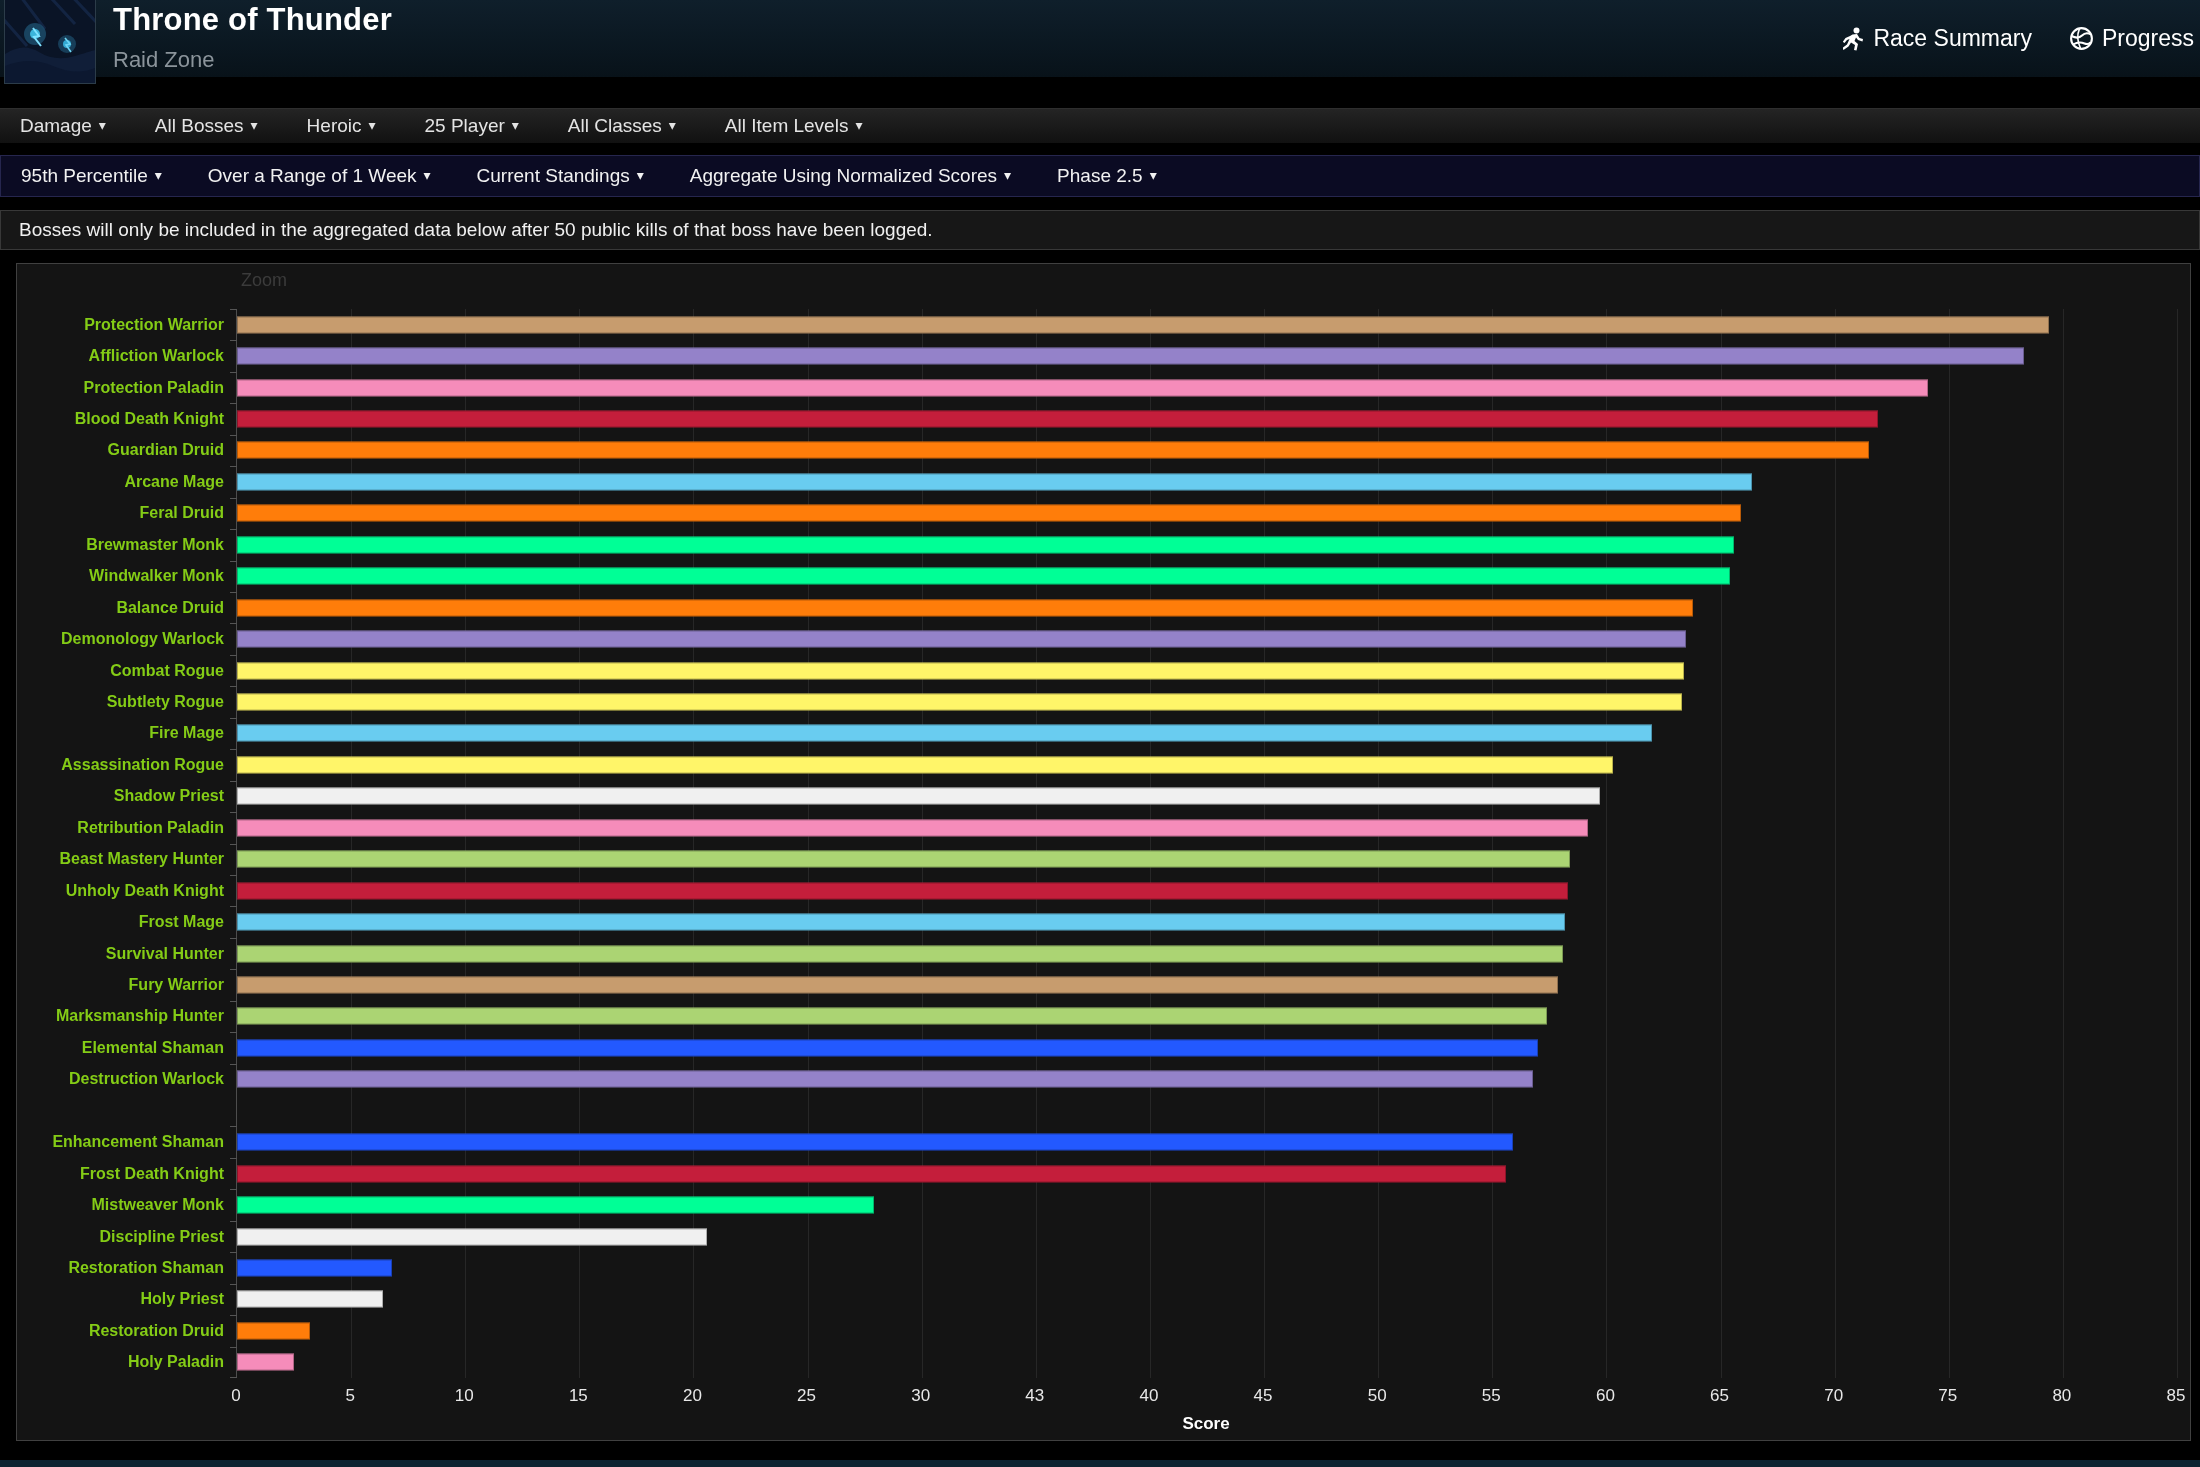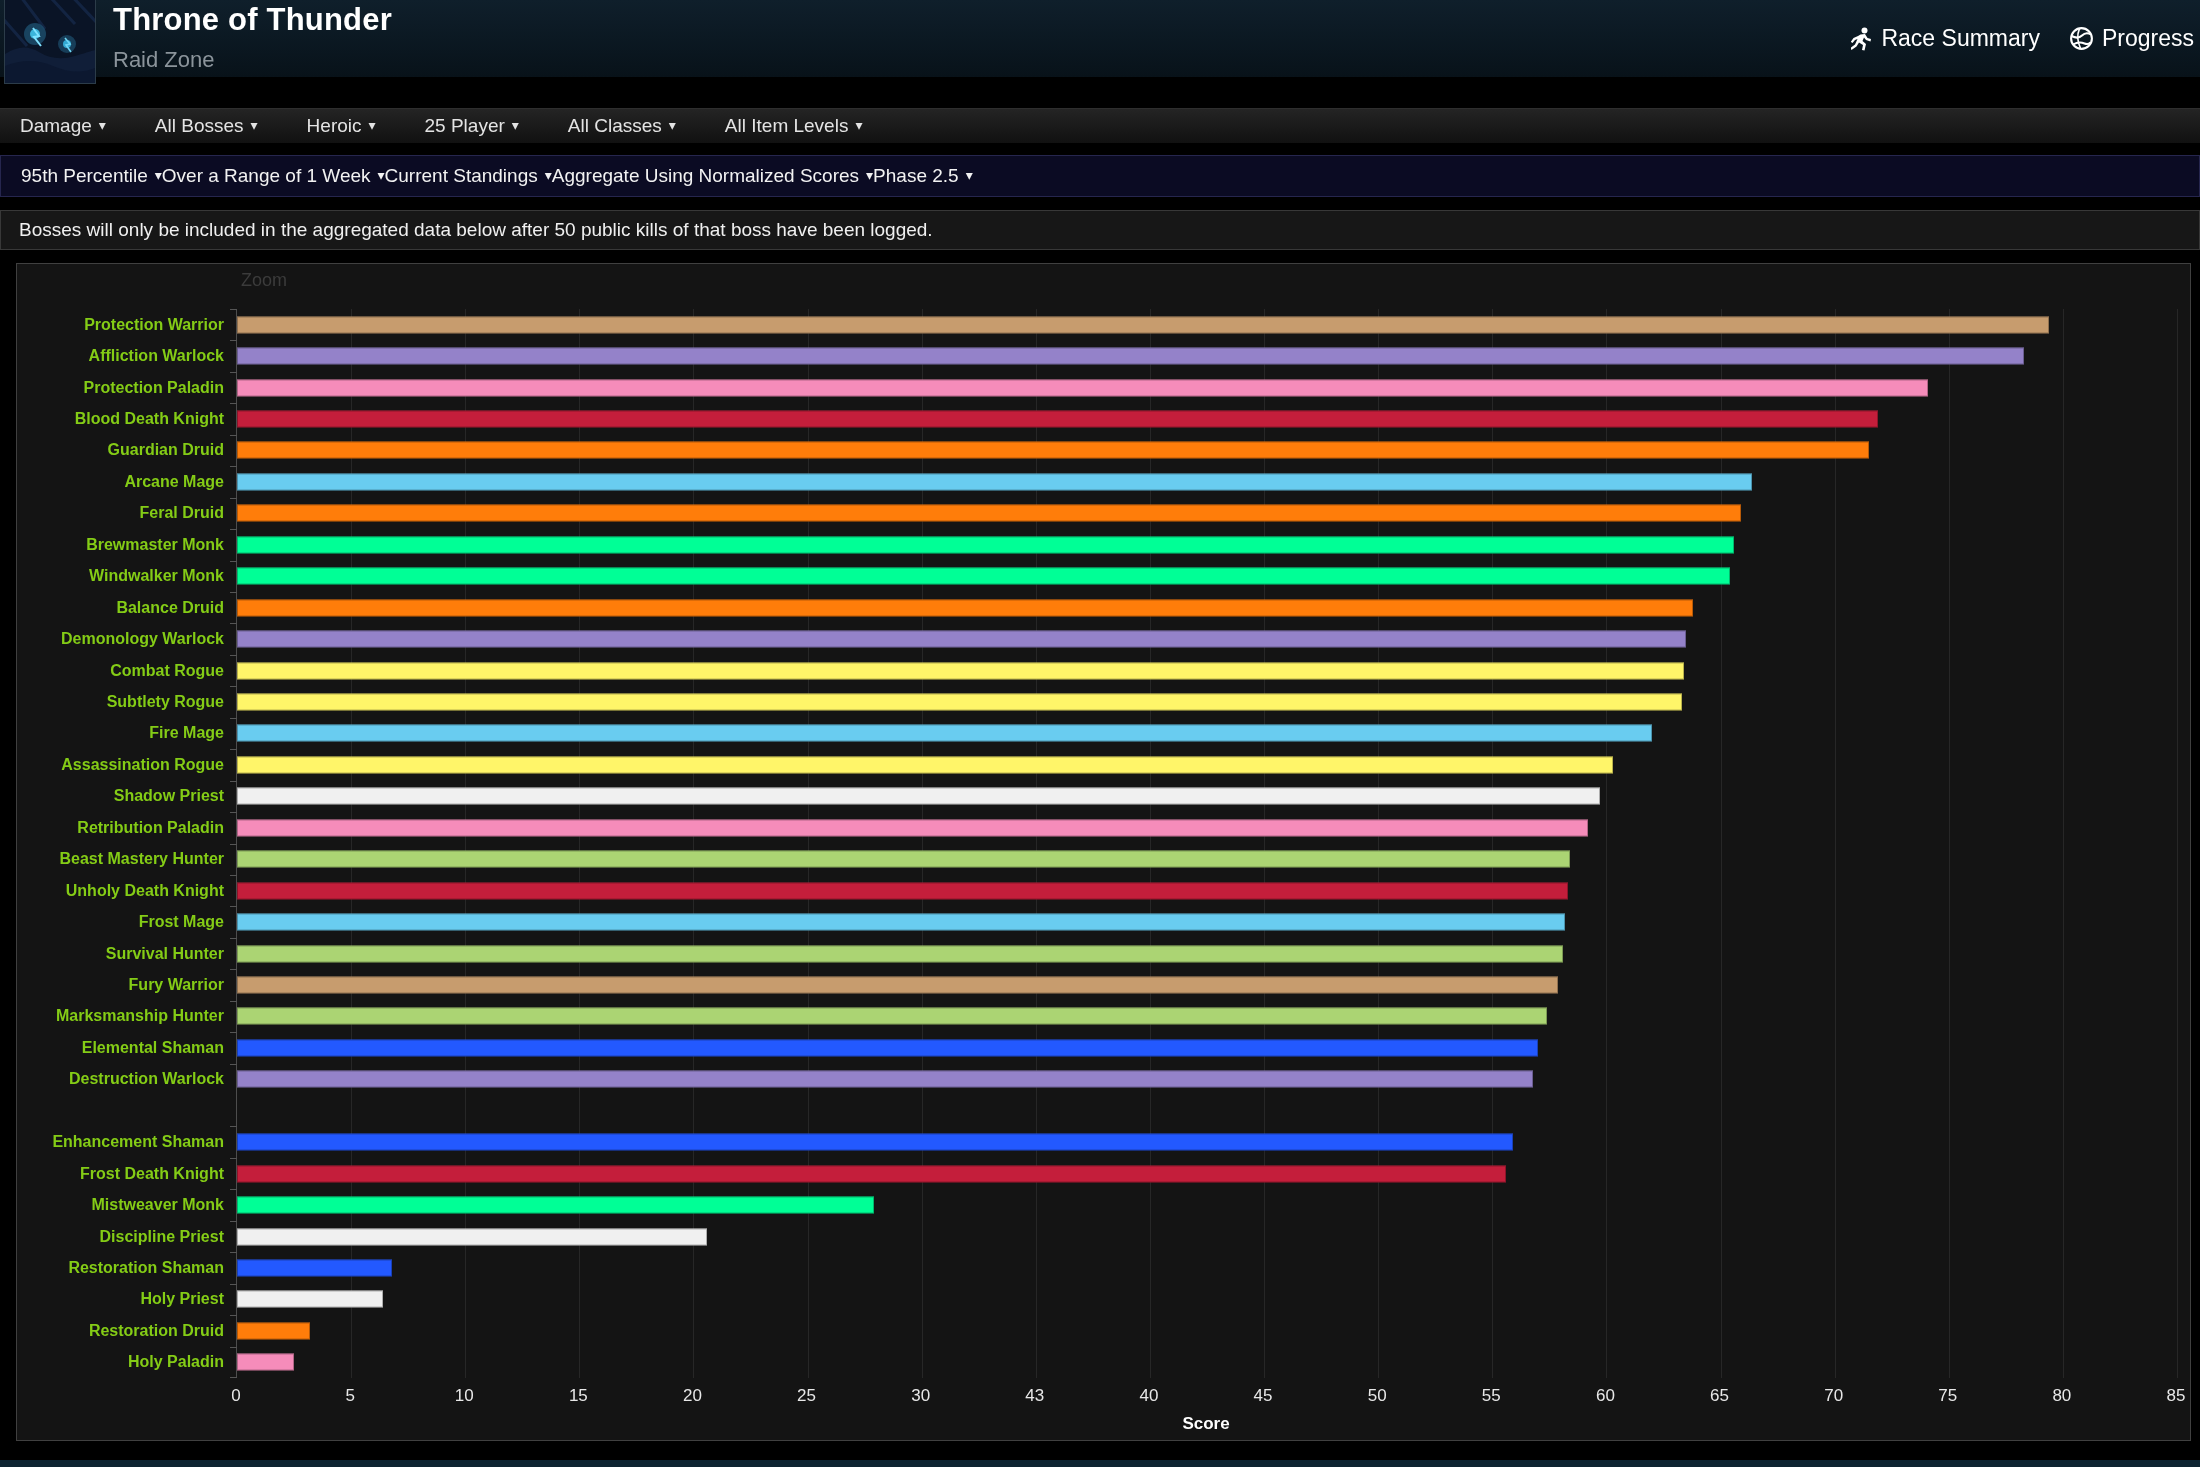--- a/index.html
+++ b/index.html
@@ -7,31 +7,31 @@
        font-family:"Liberation Sans","DejaVu Sans",sans-serif;-webkit-font-smoothing:antialiased;}
 
   
   .header{height:77px;background:linear-gradient(180deg,#0f1f2b 0%,#0a161f 70%,#081219 100%);
           display:flex;align-items:center;}
   .zone-thumb{width:90px;height:89px;margin:4px 0 4px 4px;border:1px solid #2c3c49;flex:0 0 auto;overflow:hidden;}
   .zone-thumb svg{display:block;}
   .header-text{margin-left:17px;}
   .header-title{font-size:31px;font-weight:bold;color:#ffffff;line-height:1.05;letter-spacing:.2px;}
   .header-sub{font-size:22px;color:#8b949b;margin-top:10px;}
-  .header-nav{margin-left:auto;display:flex;align-items:center;gap:30px;padding-right:6px;}
+  .header-nav{margin-left:auto;display:flex;align-items:center;gap:38px;padding-right:6px;}
   .nav-link{display:flex;align-items:center;gap:9px;color:#ffffff;font-size:23px;cursor:pointer;white-space:nowrap;}
   .nav-link svg{display:block;}
 
   
   .fbar1{margin-top:31px;height:34px;background:linear-gradient(180deg,#242424,#111111);
          border-top:1px solid #2e2e2e;border-bottom:1px solid #000;
          display:flex;align-items:center;gap:49px;padding-left:20px;}
   .fbar1 .fitem{color:#e4e4e4;font-size:19px;cursor:pointer;white-space:nowrap;}
   .fbar2{margin-top:11px;height:40px;background:#0b0b23;border:1px solid #26264e;
-         display:flex;align-items:center;padding-left:20px;}
+         display:flex;align-items:center;gap:46px;padding-left:20px;}
   .fbar2 .fitem{color:#f2f2f2;font-size:19px;cursor:pointer;white-space:nowrap;}
   .caret{display:inline-block;margin-left:7px;font-size:14px;position:relative;top:-2px;}
 
   
   .notice{margin-top:13px;height:38px;background:#171717;border:1px solid #383838;
           display:flex;align-items:center;padding-left:18px;color:#f0f0f0;font-size:19px;}
 
   
   .chart-box{position:relative;margin:13px 9px 0 16px;height:1176px;
              background:#141414;border:1px solid #404040;}

